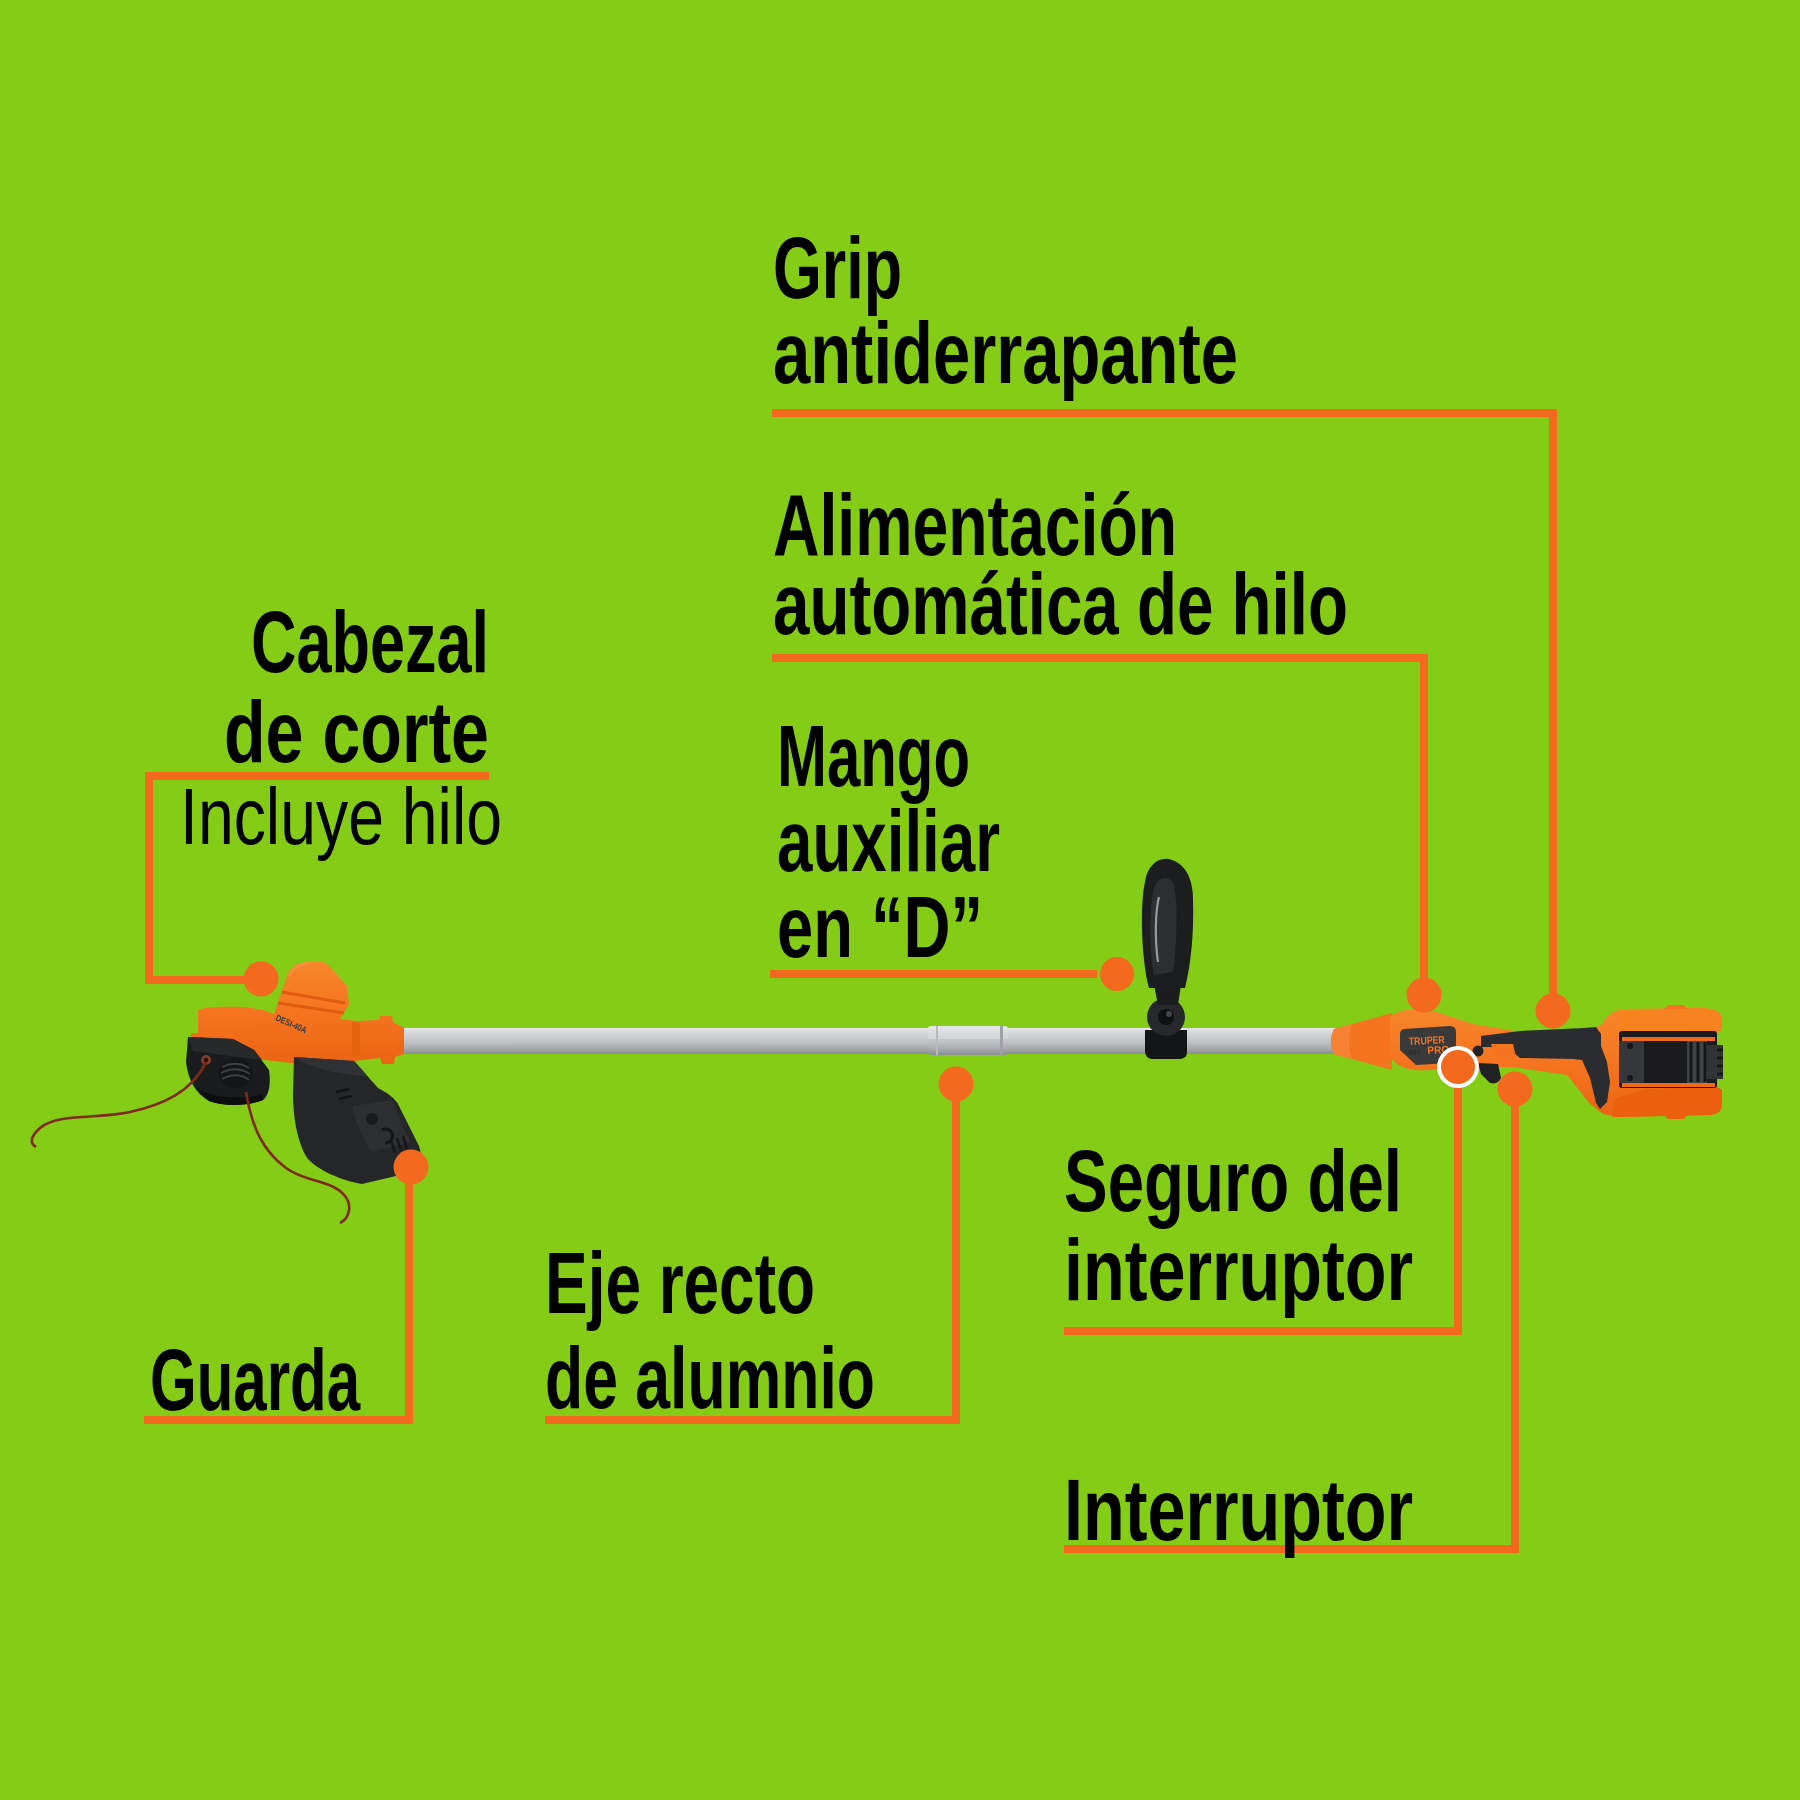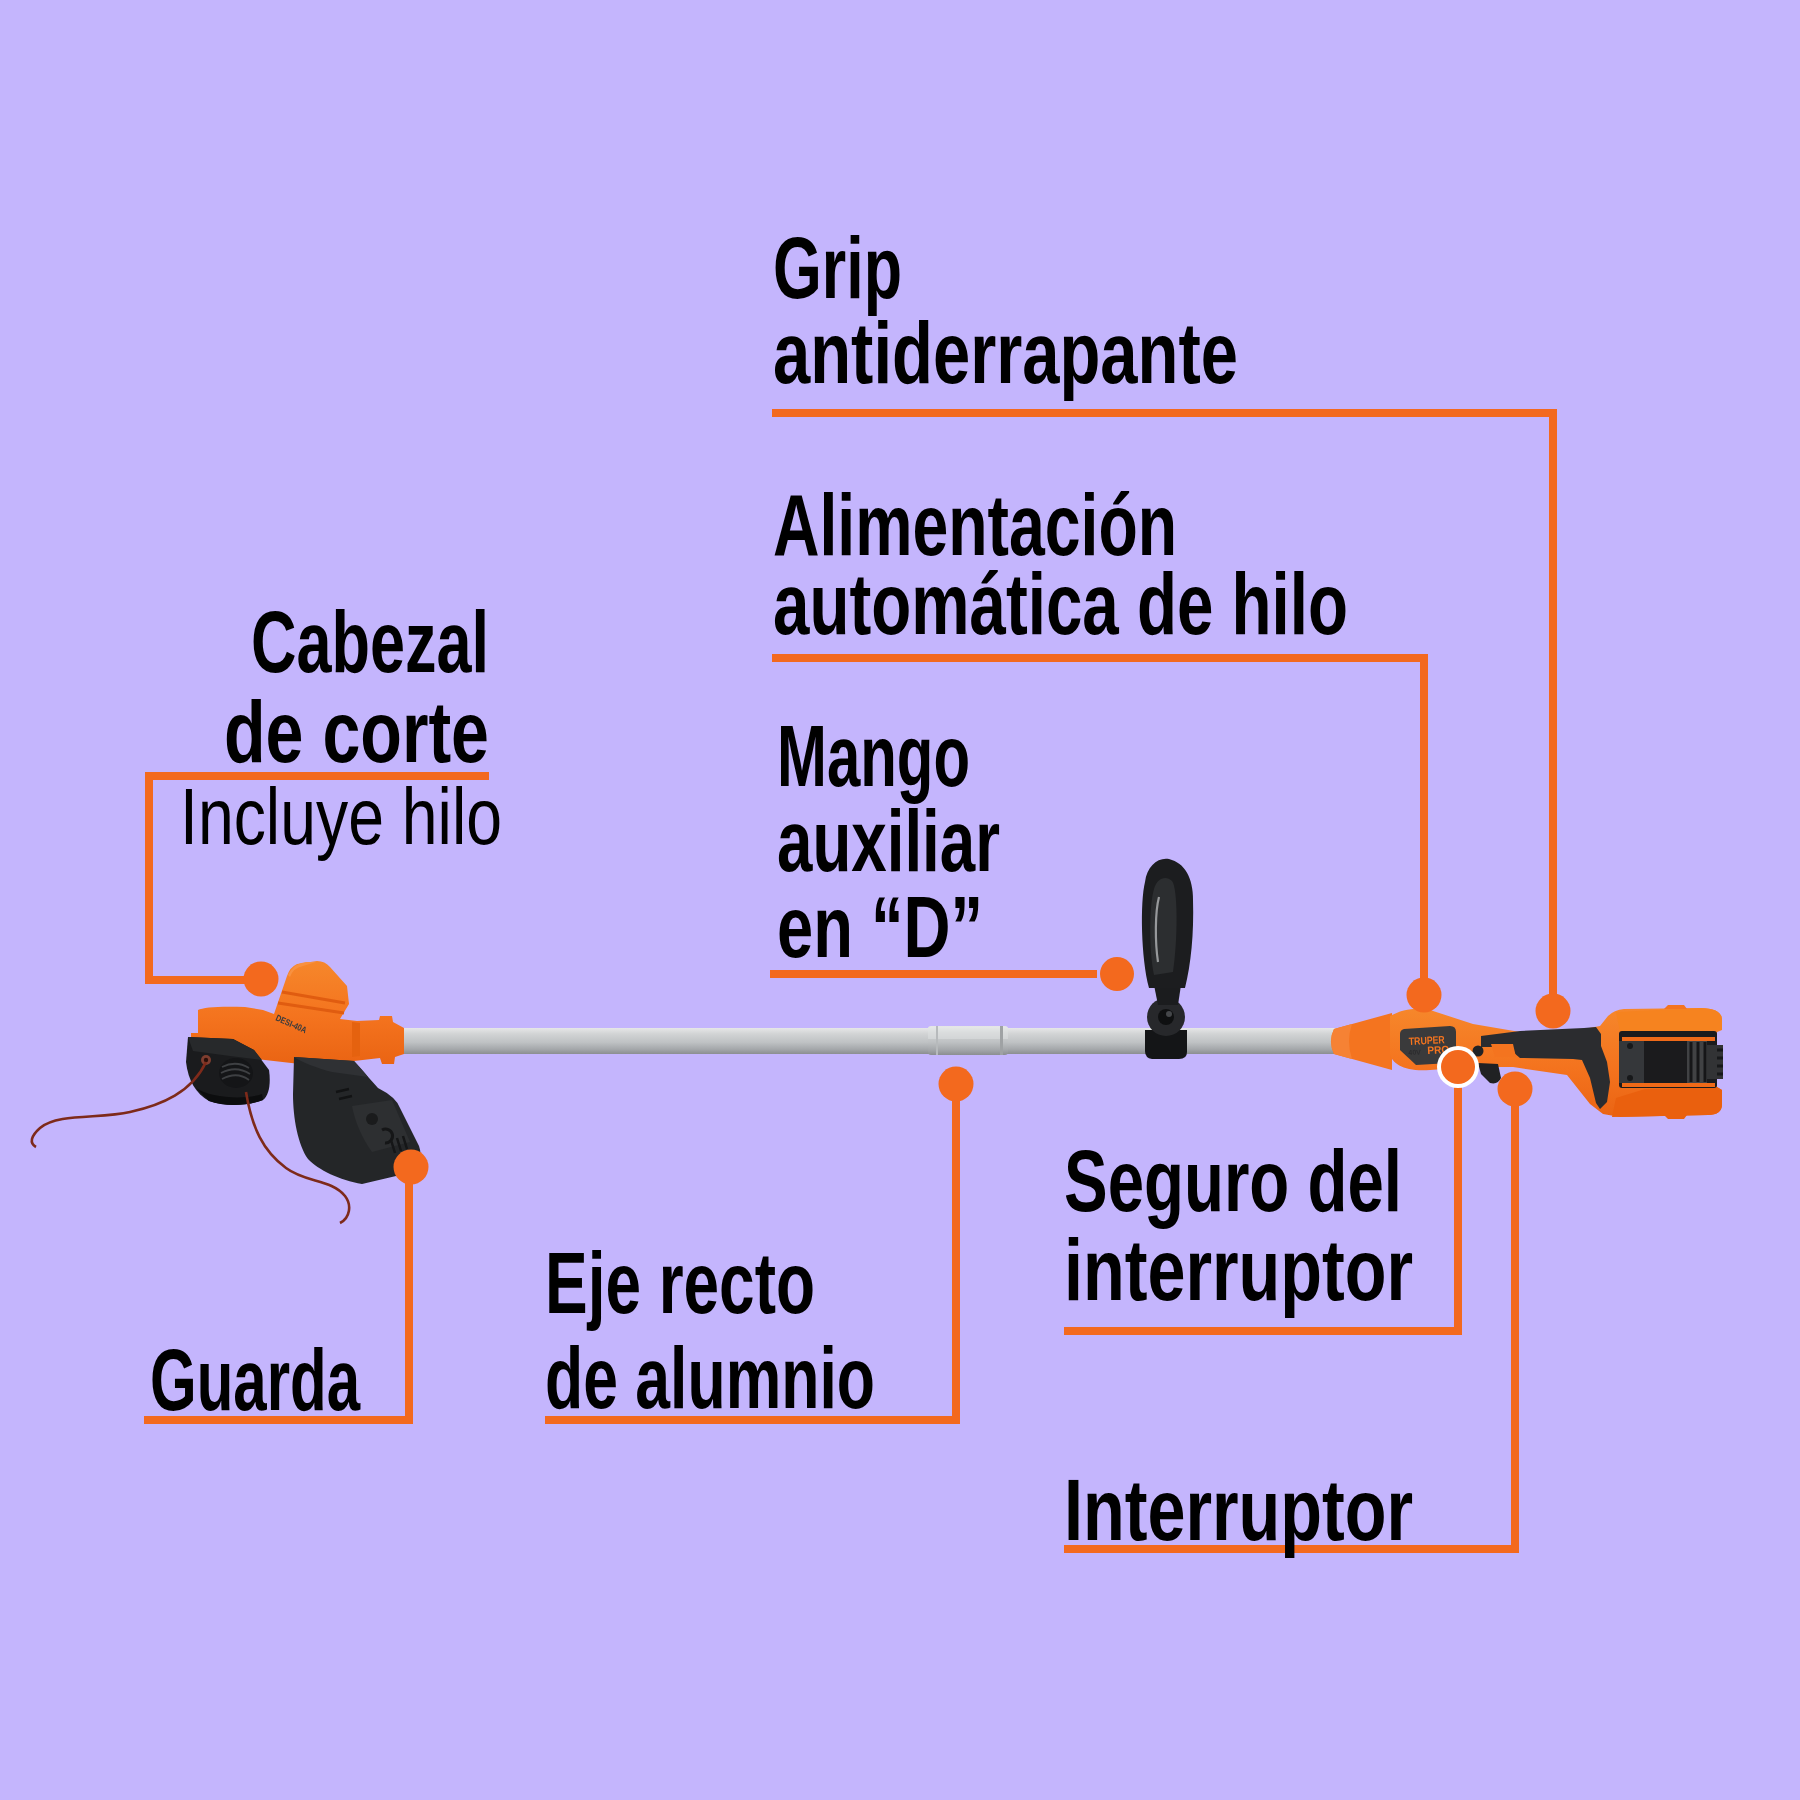--- a/index.html
+++ b/index.html
@@ -1,16 +1,16 @@
 <!DOCTYPE html>
 <html><head>
 <meta charset="utf-8">
 <style>
 html,body{margin:0;padding:0;background:#ffffff;}
-#canvas{position:relative;width:1800px;height:1800px;background:#c4b5fd;overflow:hidden;}
+#canvas{position:relative;width:1800px;height:1800px;background:#84cc16;overflow:hidden;}
 svg{position:absolute;left:0;top:0;}
 </style>
 </head>
 <body>
 <div id="canvas">
 <svg width="1800" height="1800" viewBox="0 0 1800 1800">
 <defs>
 <linearGradient id="shaftg" x1="0" y1="0" x2="0" y2="1">
   <stop offset="0" stop-color="#e6e7e8"></stop>
   <stop offset="0.22" stop-color="#d2d4d5"></stop>

